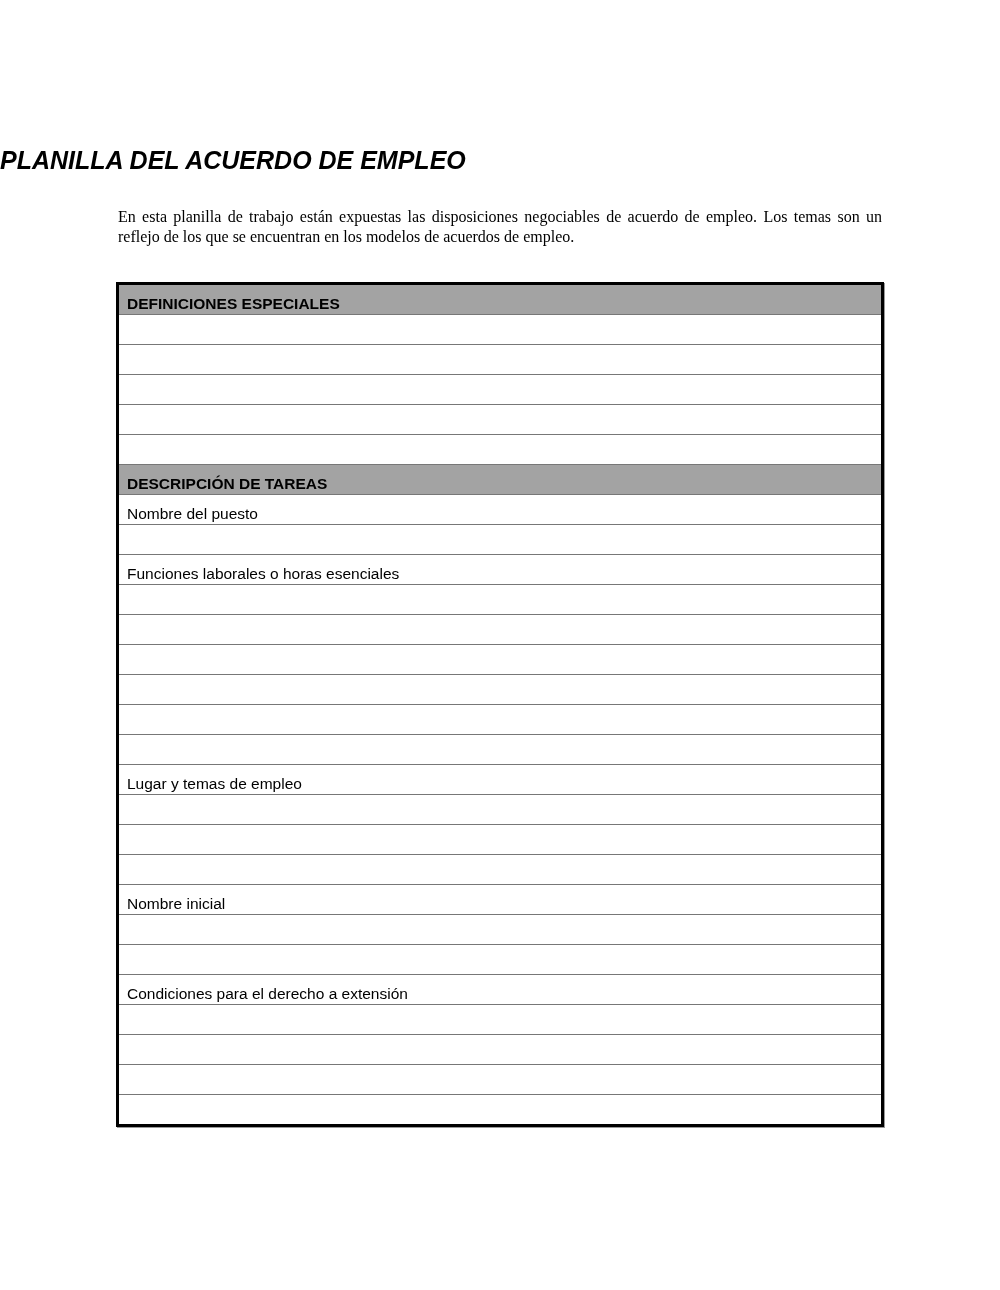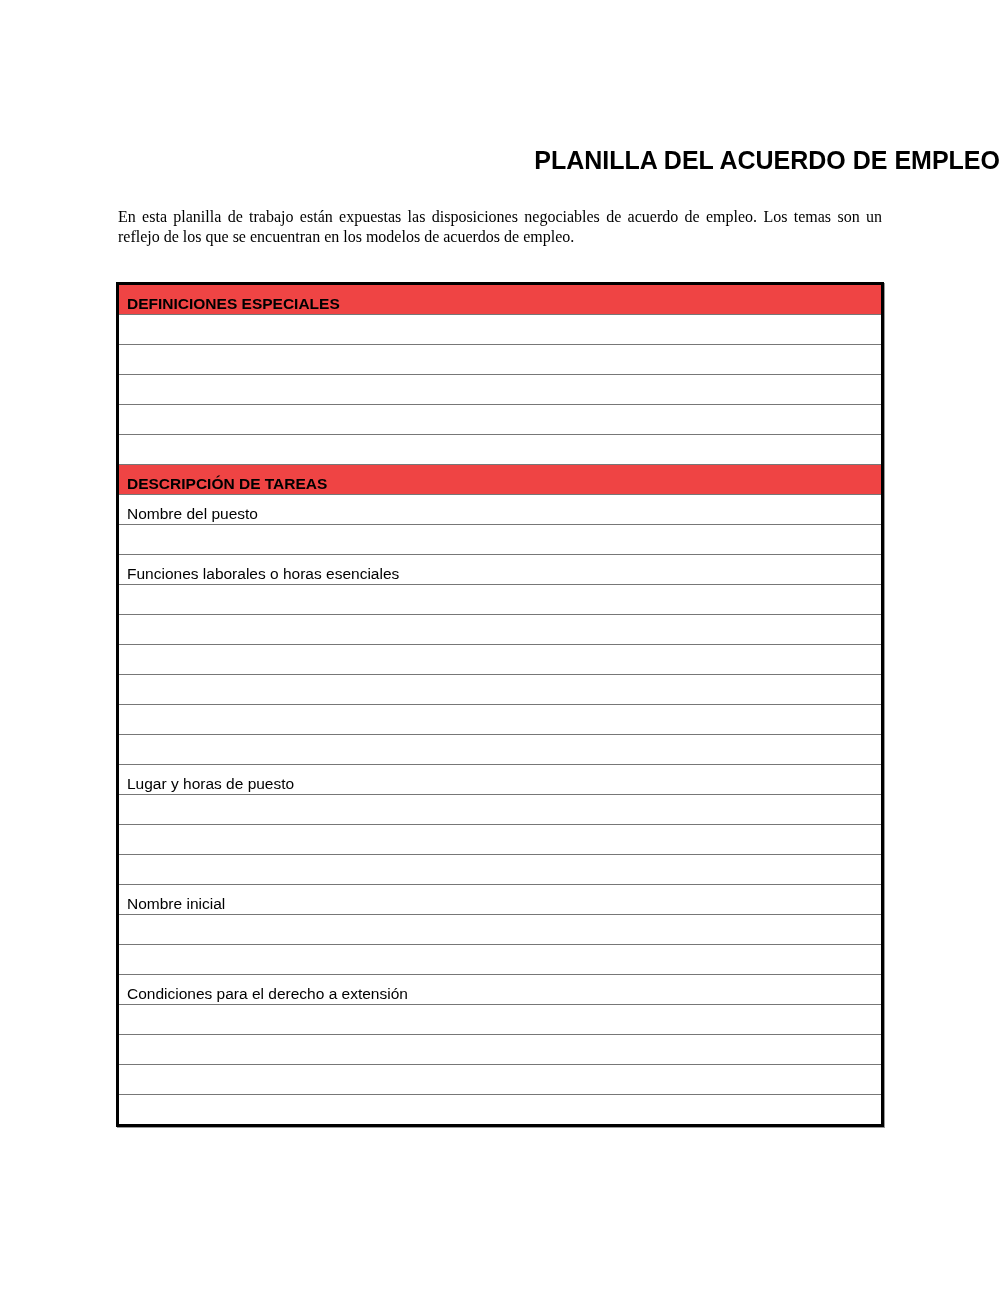--- a/index.html
+++ b/index.html
@@ -1,22 +1,22 @@
 <!DOCTYPE html>
 <html><head>
 <meta charset="utf-8">
 <style>
   html, body { margin:0; padding:0; background:#fff; }
   body { width:1000px; height:1290px; position:relative; font-family:"Liberation Sans", sans-serif; color:#000; }
-  .title { position:absolute; top:146px; left:0; width:1000px; text-align:right; font-weight:bold; font-size:25px; }
+  .title { position:absolute; top:146px; left:0; width:1000px; text-align:left; font-weight:bold; font-size:25px;font-style:italic; }
   .intro { position:absolute; top:207px; left:118px; width:764px; font-size:16px; line-height:20px; text-align:justify; text-align-last:left;font-family:Liberation Serif, serif; }
   .table { position:absolute; top:282px; left:116px; width:762px; border:3px solid #000; box-shadow: 1px 1px 0 #999; }
   .row { height:29px; border-bottom:1px solid #777; position:relative; box-sizing:content-box; }
   .row:last-child { border-bottom:none; }
-  .row.section { background:#ef4444; }
+  .row.section { background:#a3a3a3; }
   .row span { position:absolute; left:8px; bottom:1px; font-size:15.5px; }
   .row.section span { font-weight:bold; }
 </style>
 </head>
 <body>
 
 <div class="title">PLANILLA DEL ACUERDO DE EMPLEO</div>
 <div class="intro">En esta planilla de trabajo están expuestas las disposiciones negociables de acuerdo de empleo. Los temas son un reflejo de los que se encuentran en los modelos de acuerdos de empleo.</div>
 
 <div class="table" id="tbl">
@@ -62,21 +62,21 @@
     <div class="row">
       <span></span>
     </div>
     <div class="row">
       <span></span>
     </div>
     <div class="row">
       <span></span>
     </div>
     <div class="row">
-      <span>Lugar y horas de puesto</span>
+      <span>Lugar y temas de empleo</span>
     </div>
     <div class="row">
       <span></span>
     </div>
     <div class="row">
       <span></span>
     </div>
     <div class="row">
       <span></span>
     </div>

